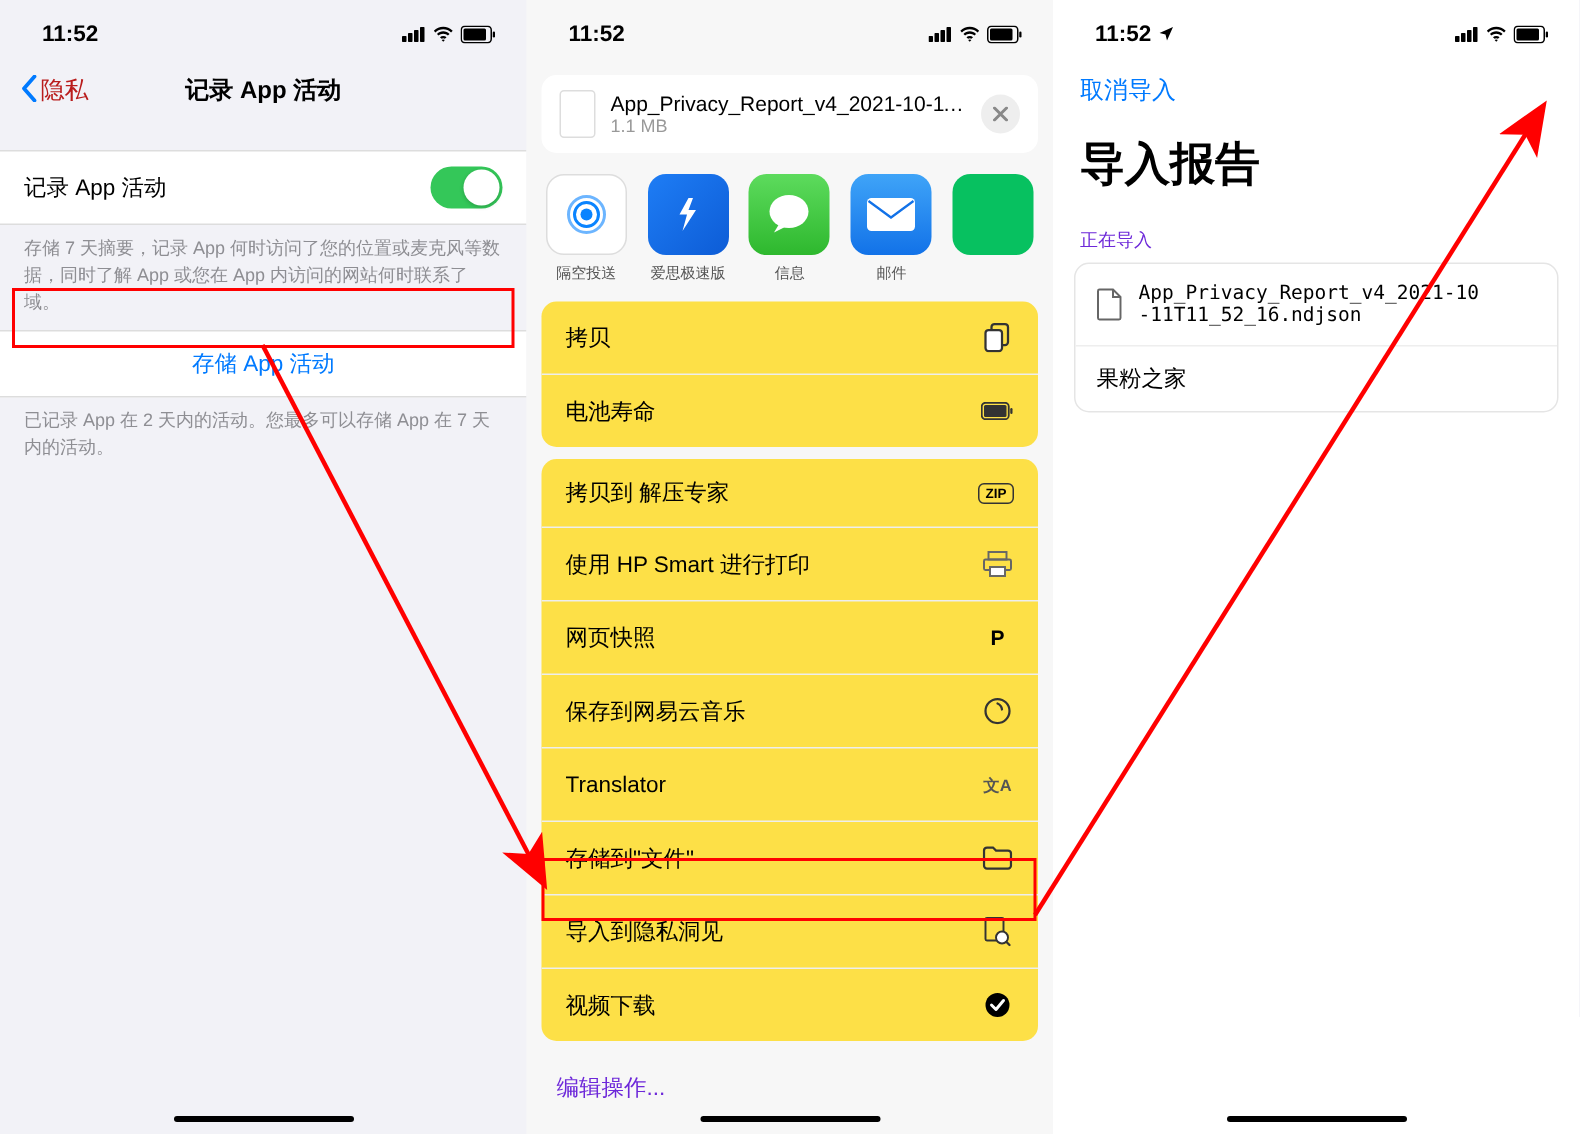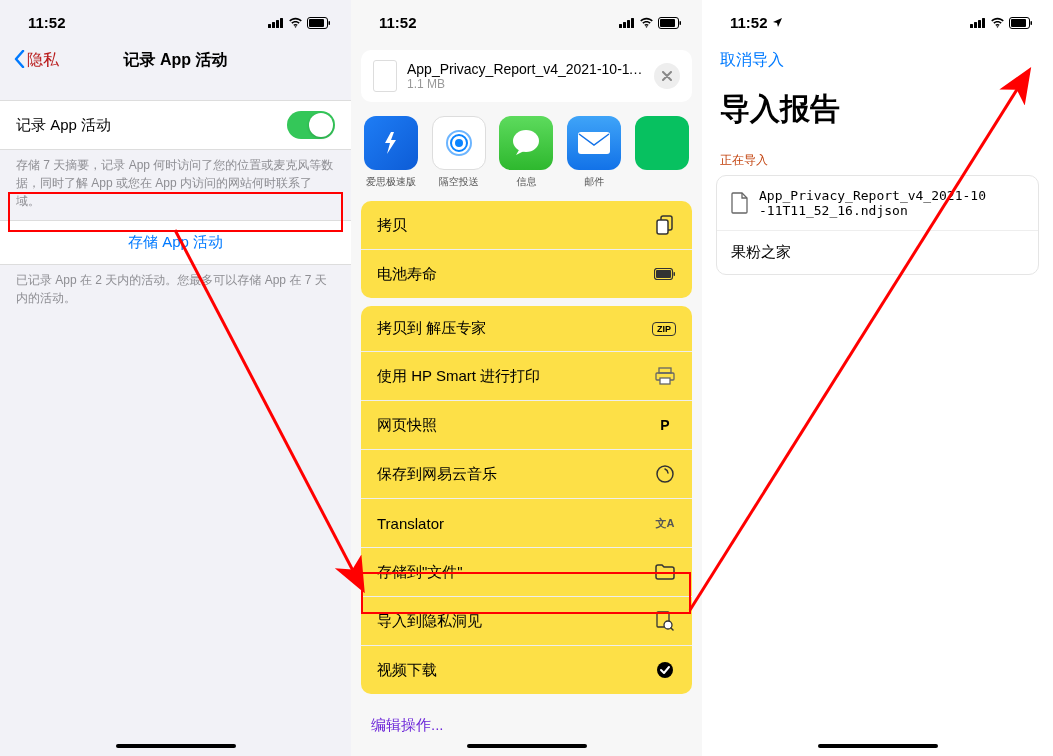--- a/index.html
+++ b/index.html
@@ -237,21 +237,21 @@
     .import-title {
       font-size: 30px;
       font-weight: 700;
       padding: 8px 18px 16px;
     }
     .import-section {
       margin: 0 14px;
     }
     .import-label {
       font-size: 12px;
-      color: #c2410c;
+      color: #6d28d9;
       padding: 6px 4px;
     }
     .import-card {
       background: #fff;
       border: 1px solid #e5e5e5;
       border-radius: 10px;
       overflow: hidden;
     }
     .import-file-row {
       display: flex;
@@ -348,36 +348,36 @@
     </div>
     <div class="close-btn">
       <svg width="10" height="10" viewBox="0 0 10 10">
           <path d="M1 1l8 8M9 1l-8 8" stroke="#888" stroke-width="2" stroke-linecap="round"></path>
         </svg>
     </div>
   </div>
 
   <div class="share-row">
     <div class="share-item">
-      <div class="share-icon" style="background:linear-gradient(135deg,#1e7df5,#0d5cd6);">
-        <svg width="28" height="28" viewBox="0 0 28 28">
-            <path d="M14 3L8 14h5l-3 11 9-14h-5l3-8z" fill="#fff"></path>
-          </svg>
-      </div>
-      <span class="share-label">爱思极速版</span>
-    </div>
-    <div class="share-item">
       <div class="share-icon" style="background:#fff; border:0.5px solid #ddd;">
         <svg width="36" height="36" viewBox="0 0 36 36">
             <circle cx="18" cy="18" r="4" fill="#0a84ff"></circle>
             <circle cx="18" cy="18" r="8" fill="none" stroke="#0a84ff" stroke-width="2"></circle>
             <circle cx="18" cy="18" r="12" fill="none" stroke="#0a84ff" stroke-width="2" opacity="0.6"></circle>
           </svg>
       </div>
       <span class="share-label">隔空投送</span>
+    </div>
+    <div class="share-item">
+      <div class="share-icon" style="background:linear-gradient(135deg,#1e7df5,#0d5cd6);">
+        <svg width="28" height="28" viewBox="0 0 28 28">
+            <path d="M14 3L8 14h5l-3 11 9-14h-5l3-8z" fill="#fff"></path>
+          </svg>
+      </div>
+      <span class="share-label">爱思极速版</span>
     </div>
     <div class="share-item">
       <div class="share-icon" style="background:linear-gradient(#5ddb5d,#2eb82e);">
         <svg width="32" height="30" viewBox="0 0 32 30">
             <ellipse cx="16" cy="13" rx="13" ry="11" fill="#fff"></ellipse>
             <path d="M9 22l-3 5 8-4" fill="#fff"></path>
           </svg>
       </div>
       <span class="share-label">信息</span>
     </div>

